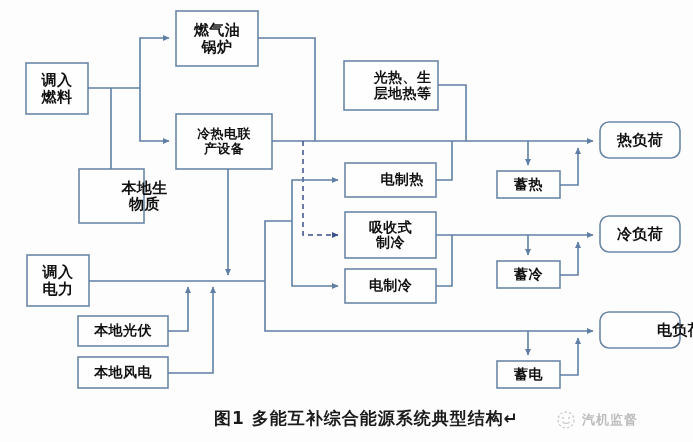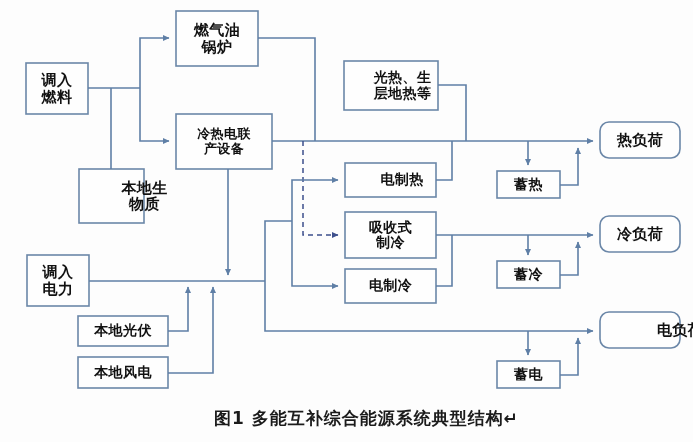--- a/index.html
+++ b/index.html
@@ -160,14 +160,23 @@
 电力</div>
       <div class="node-label" style="left: 78px; top: 316px; width: 90px; height: 30px; font-size: 14px;">本地光伏</div>
       <div class="node-label" style="left: 78px; top: 357px; width: 90px; height: 31px; font-size: 14px;">本地风电</div>
       <div class="node-label" style="left: 600px; top: 122px; width: 80px; height: 36px; font-size: 15px;">热负荷</div>
       <div class="node-label" style="left: 600px; top: 216px; width: 80px; height: 36px; font-size: 15px;">冷负荷</div>
       <div class="node-label" style="left: 600px; top: 312px; width: 80px; height: 36px; font-size: 15px; padding-left: 40px;">电负荷</div>
     </div>
 
   <div class="caption" style="top:407px;">图1 多能互补综合能源系统典型结构↵</div>
 
+  <div class="watermark" style="left:556px; top:410px;">
+    <svg width="20" height="20" viewBox="0 0 20 20">
+      <circle cx="10" cy="10" r="8" fill="none" stroke="#777" stroke-width="1.3" stroke-dasharray="2.5,2"></circle>
+      <circle cx="7" cy="8" r="1" fill="#777"></circle>
+      <circle cx="13" cy="8" r="1" fill="#777"></circle>
+      <path d="M6.5,12 Q10,15 13.5,12" fill="none" stroke="#777" stroke-width="1.2"></path>
+    </svg>
+    <span class="watermark-text">汽机监督</span>
+  </div>
 
 </div>
 
 </body></html>

